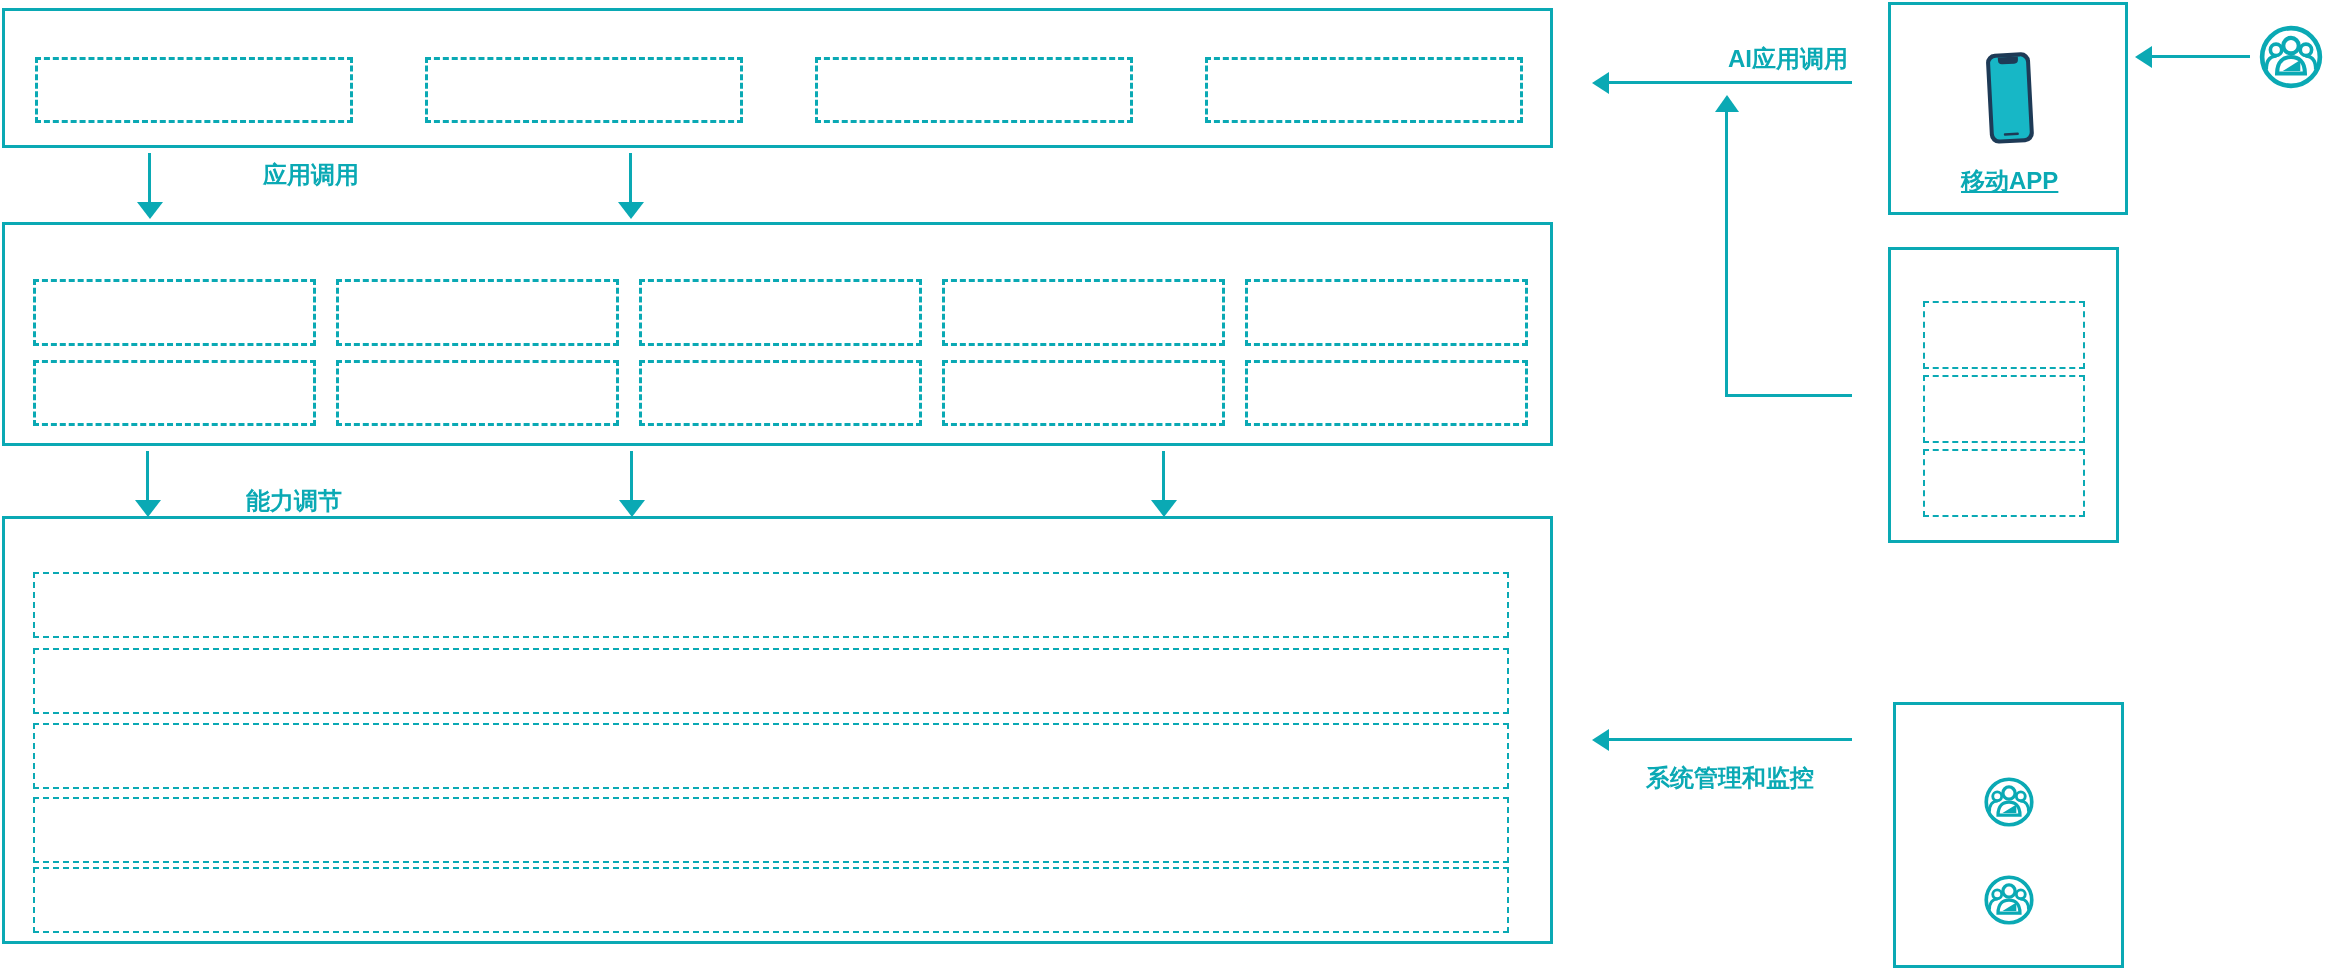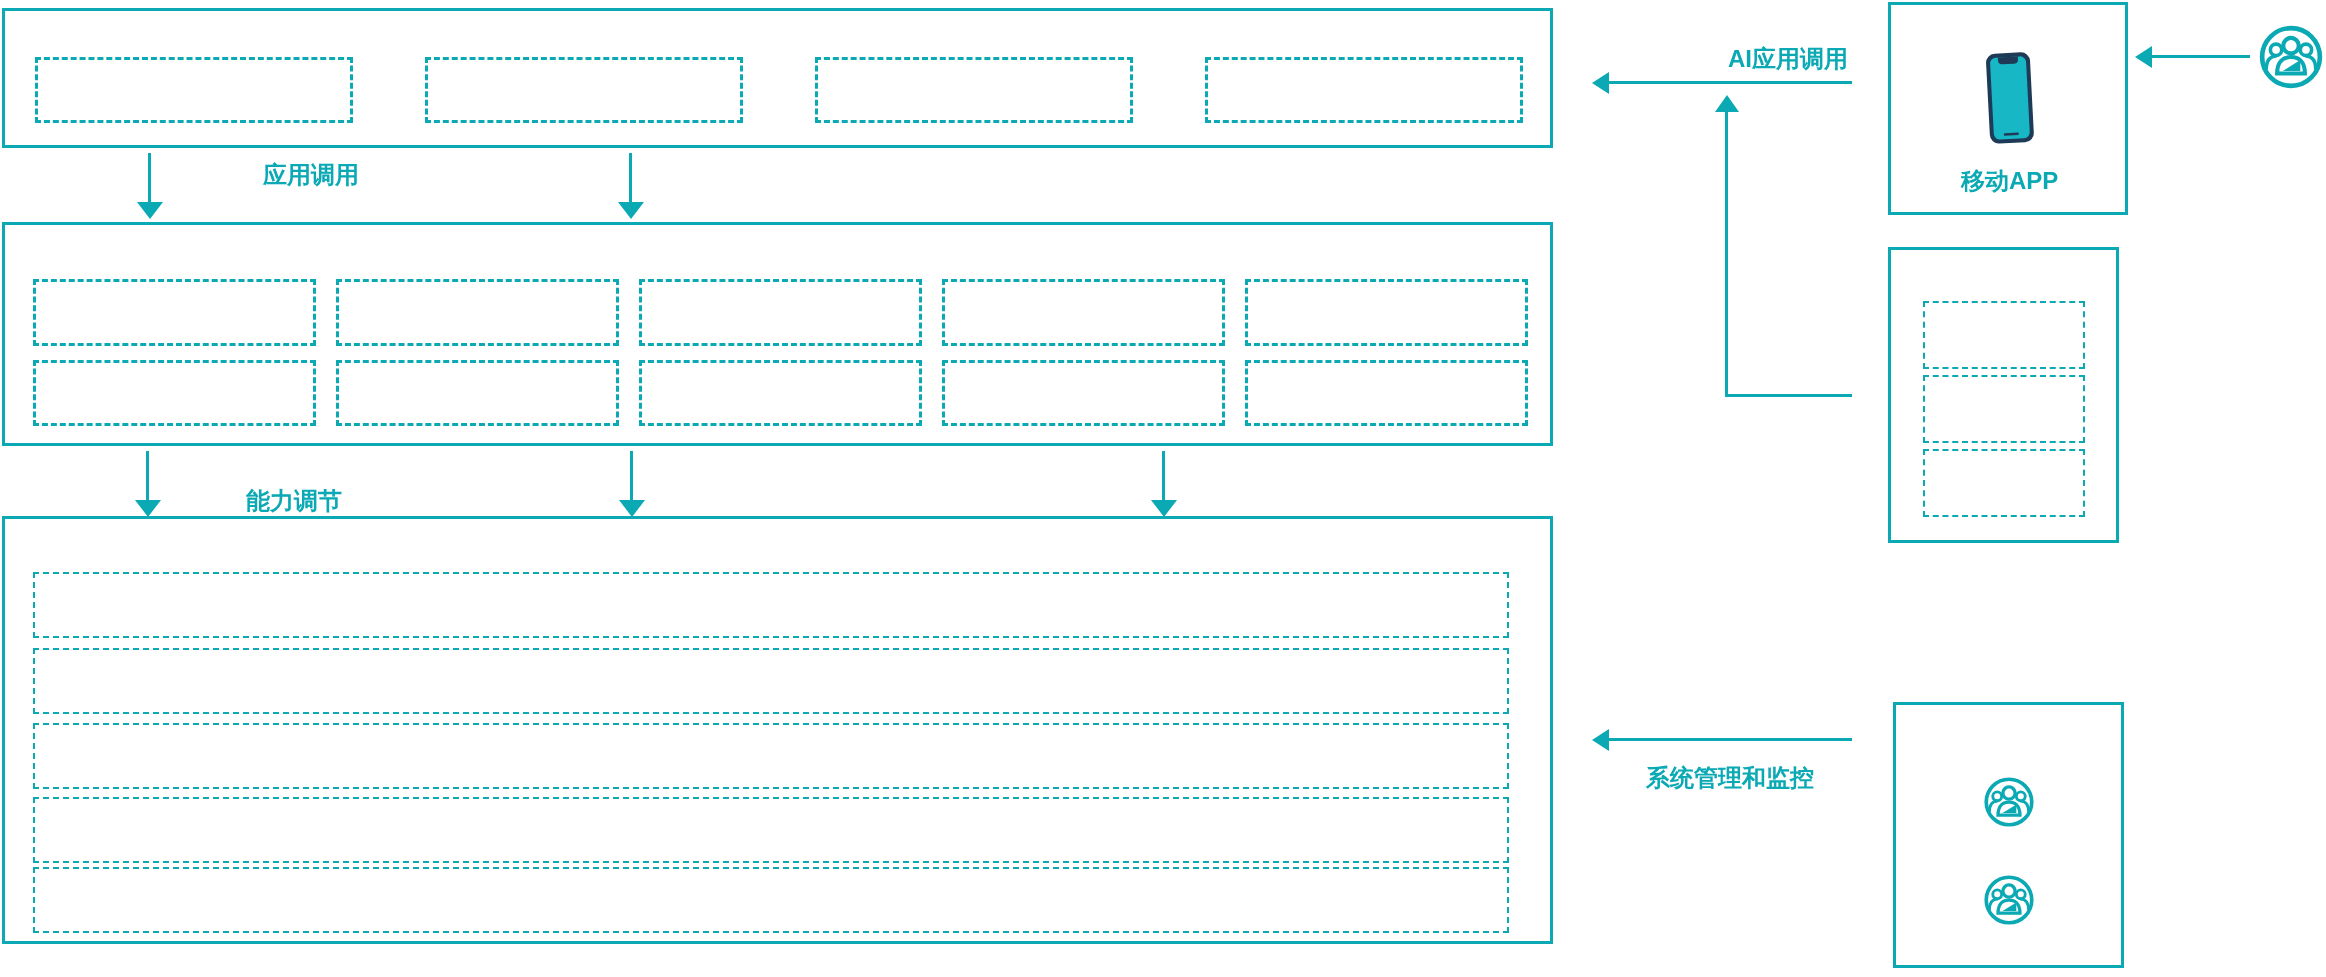--- a/index.html
+++ b/index.html
@@ -79,21 +79,21 @@
   <div class="icon" style="left:1975px;top:48px;width:68px;height:102px;">
     <svg width="68" height="102" viewBox="0 0 68 102">
       <g transform="rotate(-3 34 51)">
         <rect x="13" y="5" width="44" height="90" rx="9" fill="var(--phone-body)"></rect>
         <rect x="17" y="9" width="36" height="82" rx="6" fill="var(--phone-screen)"></rect>
         <path d="M25 9 h20 v3 a4 4 0 0 1 -4 4 h-12 a4 4 0 0 1 -4 -4 z" fill="var(--phone-body)"></path>
         <rect x="27" y="85" width="15" height="2.5" rx="1" fill="var(--phone-body)"></rect>
       </g>
     </svg>
   </div>
-  <div class="lbl" style="left:1961px;top:168px;">移动APP</div>
+  <div class="lbl" style="left:1961px;top:168px;text-decoration:underline;">移动APP</div>
 
   <div class="band" style="left:1888px;top:247px;width:231px;height:296px;"></div>
   <div class="dashedbox fine" style="left:1923px;top:301px;width:162px;height:68px;"></div>
   <div class="dashedbox fine" style="left:1923px;top:375px;width:162px;height:68px;"></div>
   <div class="dashedbox fine" style="left:1923px;top:449px;width:162px;height:68px;"></div>
 
   <div class="band" style="left:1893px;top:702px;width:231px;height:266px;"></div>
   <div class="icon" style="left:1983px;top:776px;width:52px;height:52px;">
     <svg width="52" height="52" viewBox="0 0 64 64" fill="none" stroke="var(--accent)">
       <circle cx="32" cy="32" r="28" stroke-width="4.5"></circle>

